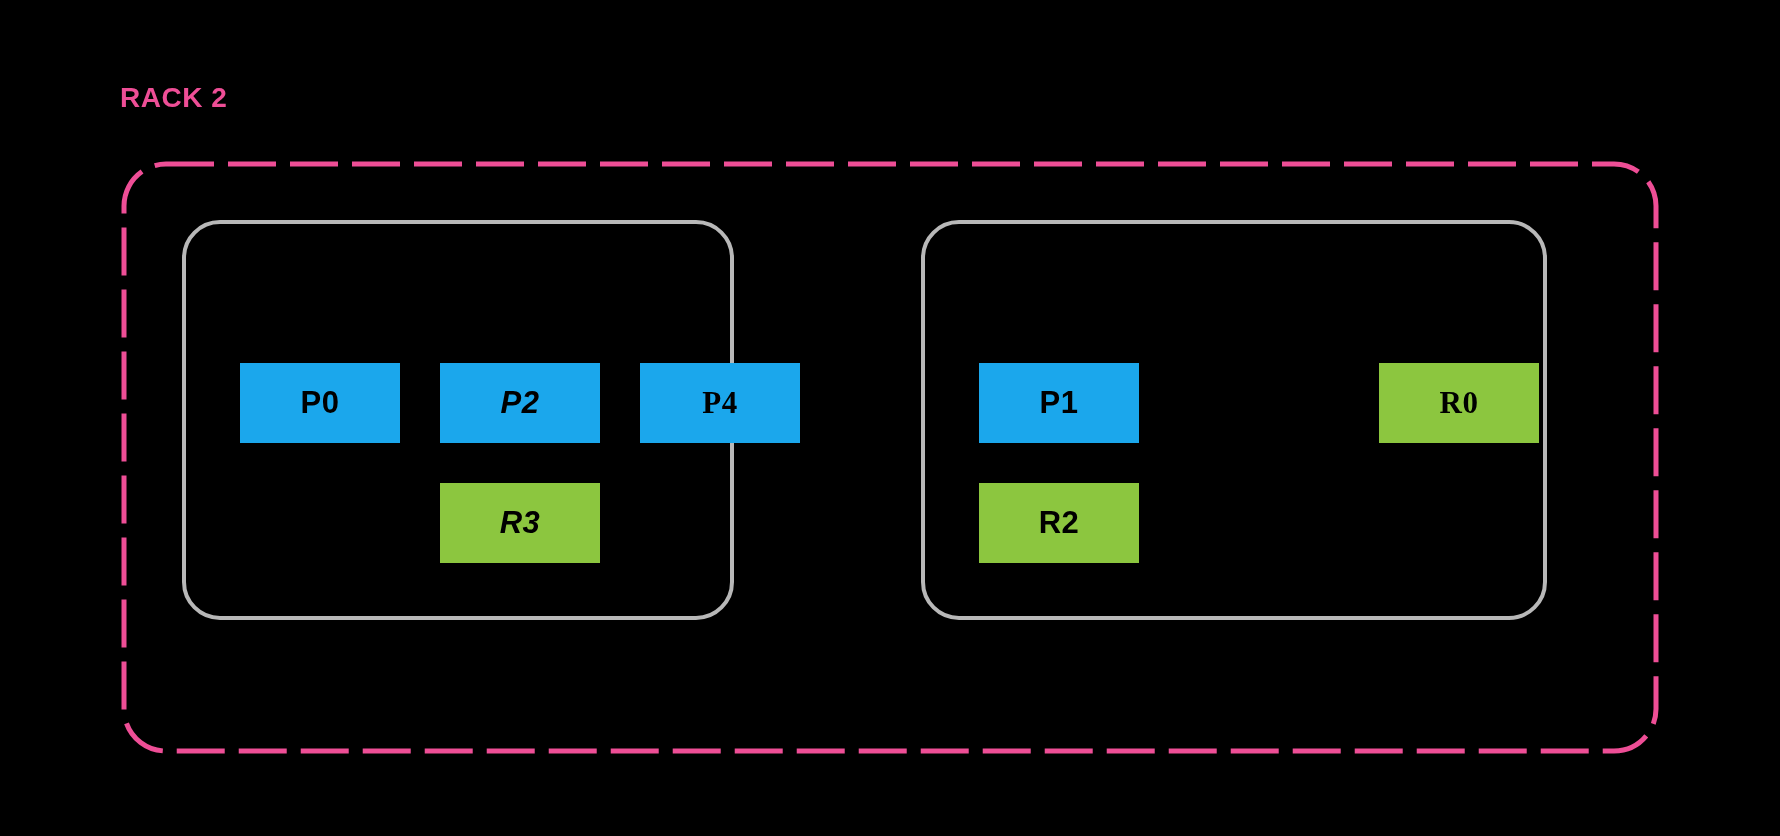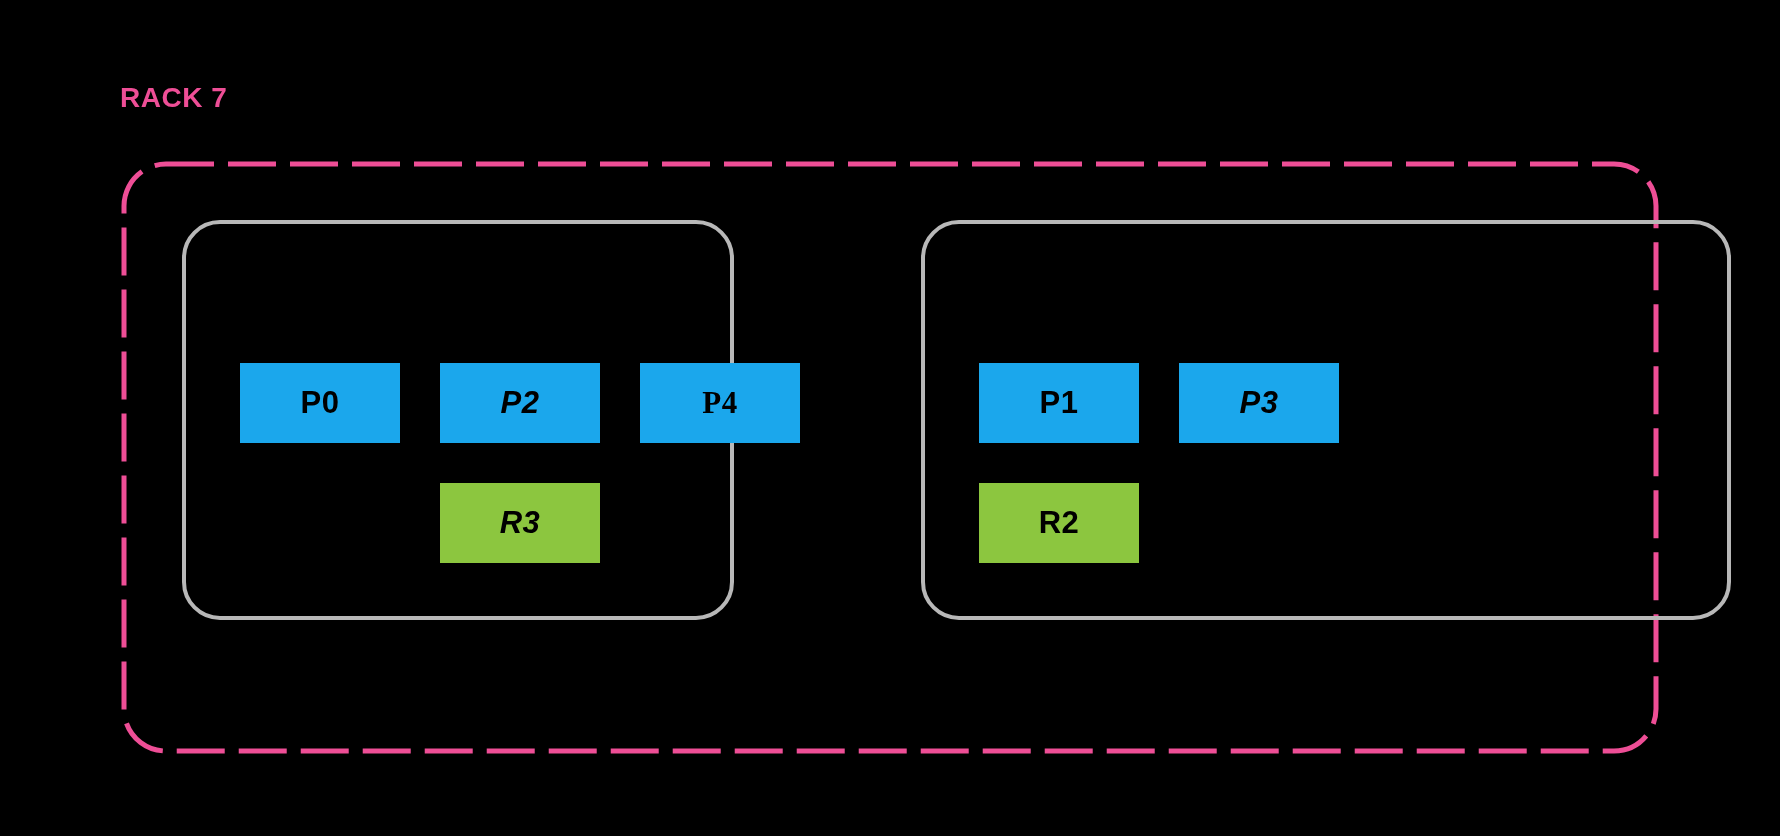--- a/index.html
+++ b/index.html
@@ -33,21 +33,21 @@
   .node {
     position: absolute;
     top: 220px;
     height: 400px;
     border: 4px solid var(--node_border, #B8B8B8);
     border-radius: 38px;
     box-sizing: border-box;
     background: transparent;
   }
   .node-left  { left: 182px; width: 552px; text-align: center; }
-  .node-right { left: 921px; width: 810px; }
+  .node-right { left: 921px; width: 626px; }
   .chip {
     position: absolute;
     width: 160px;
     height: 80px;
     display: flex;
     align-items: center;
     justify-content: center;
   }
   .chip[data-type="primary"] { background: var(--primary, #1BA7EC); }
   .chip[data-type="replica"] { background: var(--replica, #8CC63F); }
@@ -61,21 +61,21 @@
   .col1 { left: 254px; font-style: italic; }
   .col2 { left: 454px; font-family: Liberation Serif, serif; }
   .row0 { top: 139px; }
   .row1 { top: 259px; }
 </style>
 </head>
 <body>
 
 <div class="canvas">
 
-  <div class="rack-label">RACK 7</div>
+  <div class="rack-label">RACK 2</div>
 
   <svg class="rack-border-svg" width="1780" height="836" viewBox="0 0 1780 836">
     <rect x="124" y="164" width="1532" height="587" rx="42" ry="42" fill="none" stroke-width="5" stroke-dasharray="48 14" stroke="#EE4E96"></rect>
   </svg>
 
   <div class="node node-left">
     <div class="chip col0 row0" data-type="primary">
       <span class="chip-label">P0</span>
     </div>
     <div class="chip col1 row0" data-type="primary">
@@ -86,21 +86,21 @@
     </div>
     <div class="chip col1 row1" data-type="replica">
       <span class="chip-label">R3</span>
     </div>
   </div>
 
   <div class="node node-right">
     <div class="chip col0 row0" data-type="primary">
       <span class="chip-label">P1</span>
     </div>
-    <div class="chip col1 row0" data-type="primary">
-      <span class="chip-label">P3</span>
+    <div class="chip col2 row0" data-type="replica">
+      <span class="chip-label">R0</span>
     </div>
     <div class="chip col0 row1" data-type="replica">
       <span class="chip-label">R2</span>
     </div>
   </div>
 
 </div>
 
 </body></html>

